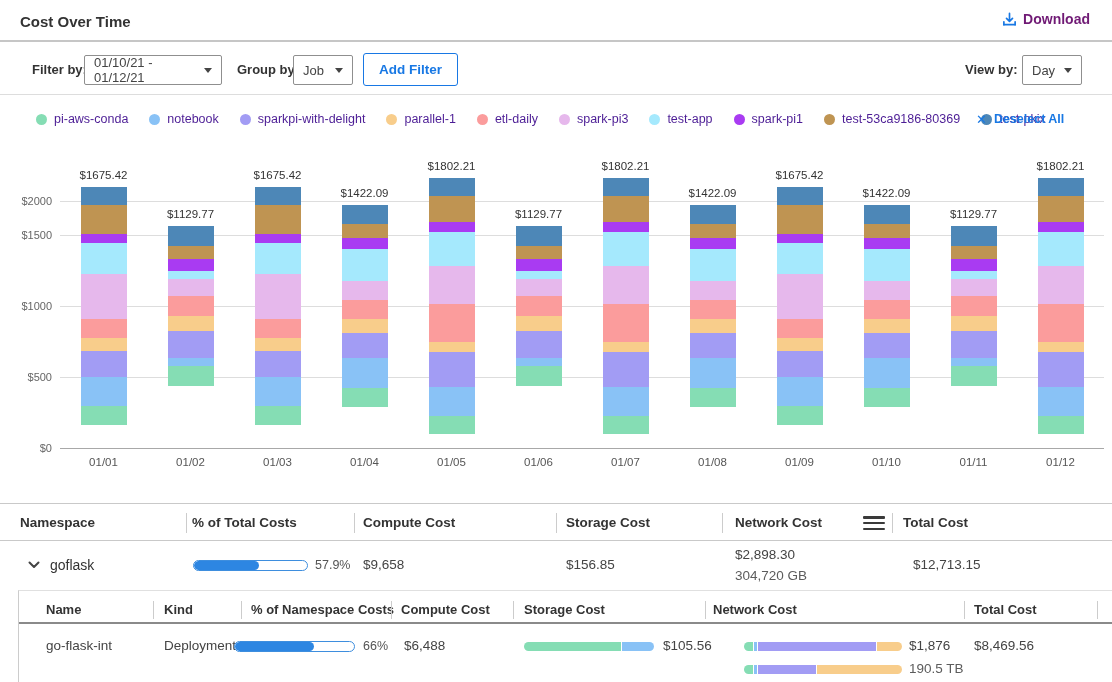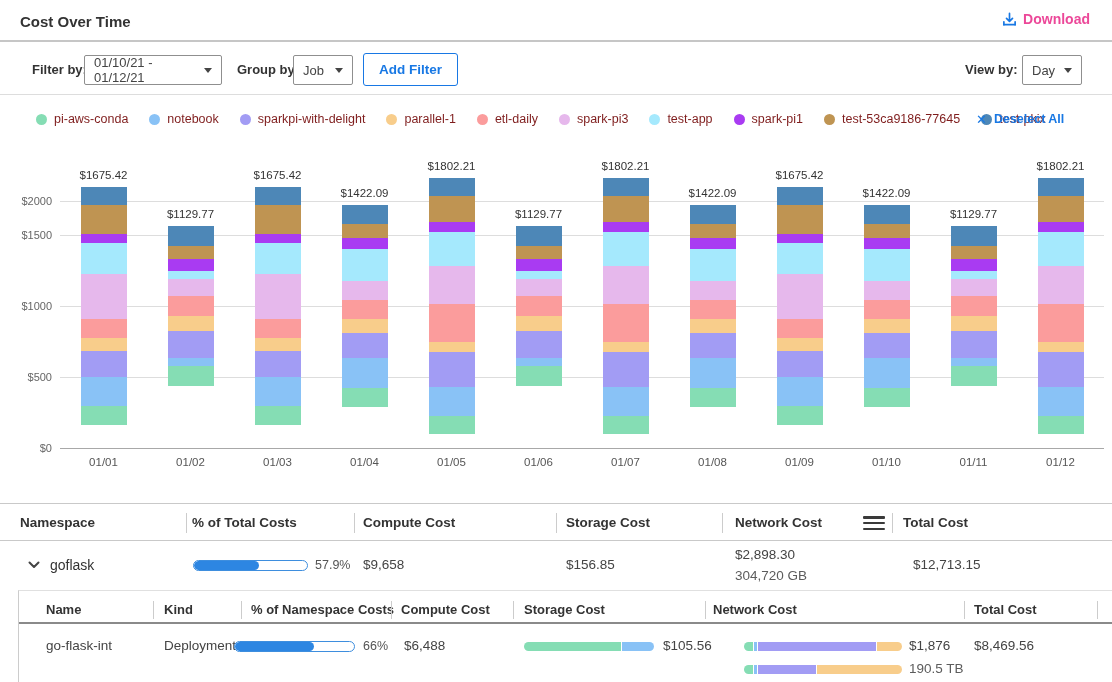--- a/index.html
+++ b/index.html
@@ -5,36 +5,36 @@
   * { margin:0; padding:0; box-sizing:border-box; }
   html,body { background:#fff; }
   body { font-family:"Liberation Sans","DejaVu Sans",sans-serif; color:#3a3a3a; }
   #page { position:relative; width:1112px; height:682px; background:#fff; overflow:hidden; }
   .abs { position:absolute; }
 
   
   #titlebar { position:absolute; top:0; left:0; width:1112px; height:42px; border-bottom:2px solid #c6c6c6; }
   #page-title { position:absolute; left:20px; top:13px; font-size:15px; font-weight:bold; color:#333; }
   #download-btn { position:absolute; right:22px; top:11px; display:flex; align-items:flex-end; gap:6px;
-                  color:#ec4899; font-size:14px; font-weight:bold; cursor:pointer; }
+                  color:#701a75; font-size:14px; font-weight:bold; cursor:pointer; }
 
   
   #filterbar { position:absolute; top:42px; left:0; width:1112px; height:53px; border-bottom:1px solid #ddd; }
   .flabel { position:absolute; top:20px; font-size:13px; font-weight:bold; color:#333; }
   .dropdown { position:absolute; top:13px; height:30px; border:1px solid #8f8f8f; border-radius:2px; background:#fff;
               display:flex; align-items:center; justify-content:space-between; padding:0 9px; font-size:13px; color:#444; cursor:pointer; }
   .caret { width:0; height:0; border-left:4.5px solid transparent; border-right:4.5px solid transparent; border-top:5.5px solid #444; margin-left:8px; }
   #add-filter-btn { position:absolute; left:363px; top:11px; height:33px; padding:0 15px; background:#fff;
                     border:1.5px solid #1878E4; border-radius:3px; color:#1878E4; font-size:13.5px; font-weight:bold; cursor:pointer;
                     font-family:"Liberation Sans","DejaVu Sans",sans-serif; }
 
   
   #legend { position:absolute; top:95px; left:0; width:1112px; height:48px; }
   #legend-items { position:absolute; left:36px; top:0; height:48px; display:flex; align-items:center; gap:21px; }
-  .legend-item { display:flex; align-items:center; gap:7px; font-size:12.5px; color:#7f1d1d; cursor:pointer; }
+  .legend-item { display:flex; align-items:center; gap:7px; font-size:12.5px; color:#4c1d95; cursor:pointer; }
   .legend-dot { width:11px; height:11px; border-radius:50%; }
   #deselect-all { position:absolute; left:976px; top:0; height:48px; display:flex; align-items:center; gap:7px;
                   color:#1878E4; font-size:12.5px; font-weight:bold; cursor:pointer; }
   #deselect-x { font-size:13px; font-weight:bold; }
 
   
   #chart { position:absolute; top:143px; left:0; width:1112px; height:338px; }
   .gridline { position:absolute; left:60px; right:8px; height:1px; background:#ddd; }
   .gridline.baseline { background:#a8a8a8; }
   .ytick { position:absolute; right:calc(100% + 8px); top:-6px; font-size:11px; color:#666; white-space:nowrap; }
@@ -139,21 +139,21 @@
         <div class="legend-item">
           <span class="legend-dot" style="background: rgb(165, 233, 253);"></span>
           <span>test-app</span>
         </div>
         <div class="legend-item">
           <span class="legend-dot" style="background: rgb(169, 59, 242);"></span>
           <span>spark-pi1</span>
         </div>
         <div class="legend-item">
           <span class="legend-dot" style="background: rgb(191, 148, 82);"></span>
-          <span>test-53ca9186-77645</span>
+          <span>test-53ca9186-80369</span>
         </div>
         <div class="legend-item">
           <span class="legend-dot" style="background: rgb(77, 135, 183);"></span>
           <span>test-pkix</span>
         </div>
       </div>
     <div id="deselect-all">
       <span id="deselect-x">✕</span>
       <span>Deselect All</span>
     </div>

